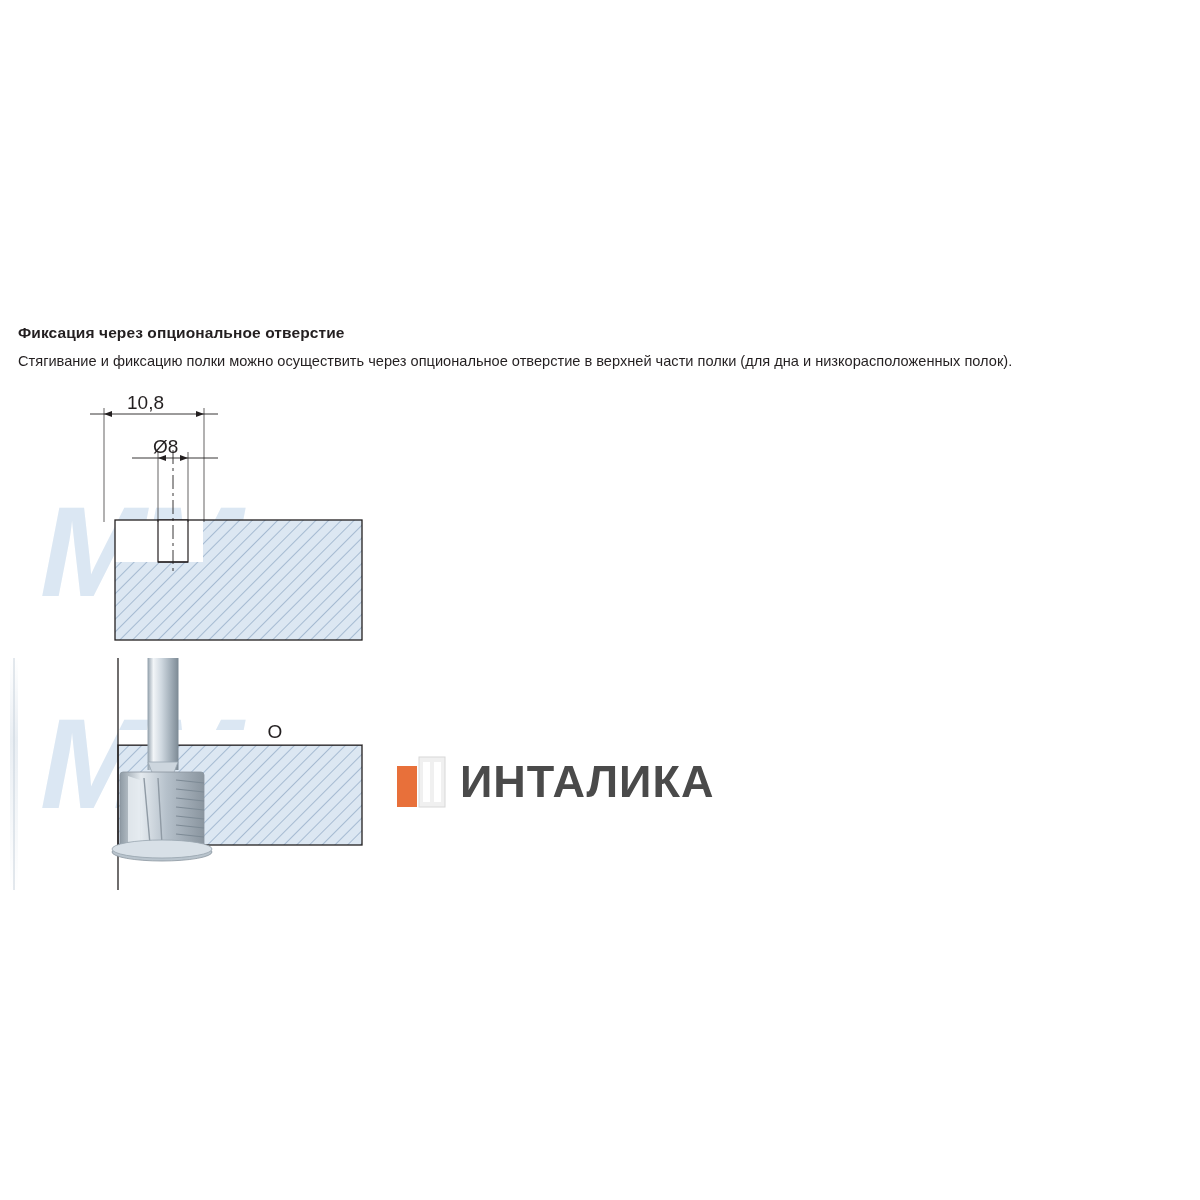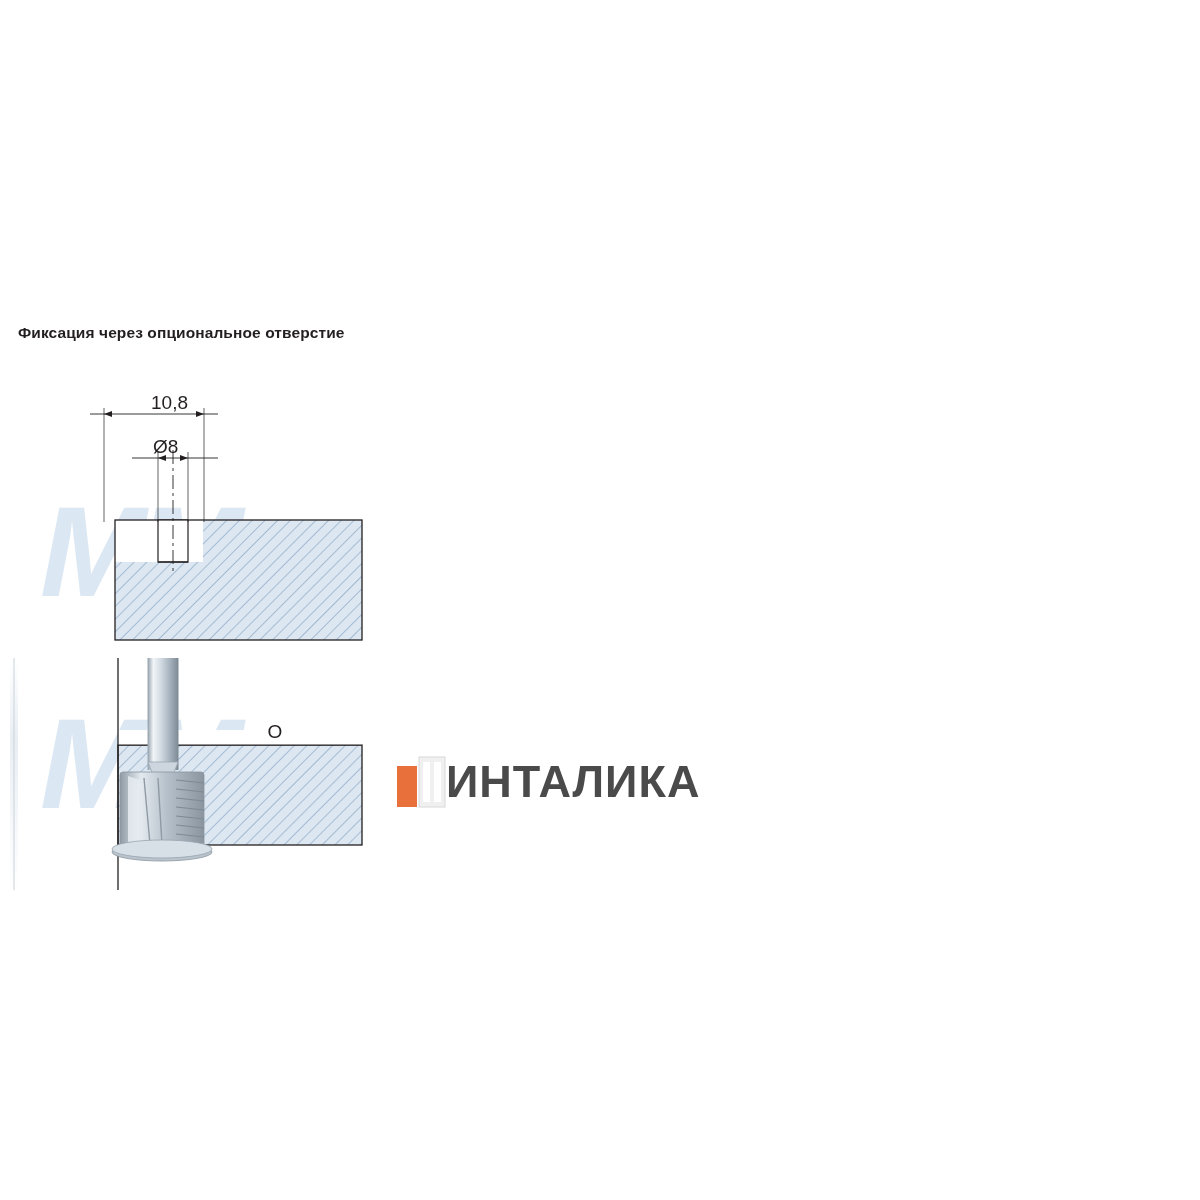--- a/index.html
+++ b/index.html
@@ -71,20 +71,21 @@
     height: 510px;
   }
 
   
   .logo {
     position: absolute;
     left: 396px;
     top: 756px;
     display: flex;
     align-items: center;
+    gap: 14px;
   }
   .logo-mark {
     width: 50px;
     height: 52px;
     position: relative;
   }
   .logo-text {
     font-size: 45px;
     font-weight: bold;
     color: #4a4a4a;
@@ -93,20 +94,21 @@
   }
 </style>
 </head>
 <body>
 
 <div class="watermark wm1">MM</div>
 <div class="watermark wm2">MM</div>
 
 <div class="text-block">
   <h2 class="heading">Фиксация через опциональное отверстие</h2>
+  <p class="para">Стягивание и фиксацию полки можно осуществить через опциональное отверстие в верхней части полки (для дна и низкорасположенных полок).</p>
 </div>
 
 <div class="drawing">
   <svg width="620" height="510" viewBox="0 0 620 510" xmlns="http://www.w3.org/2000/svg">
     <defs>
       <pattern id="hatch" width="9" height="9" patternTransform="rotate(45)" patternUnits="userSpaceOnUse">
         <rect width="9" height="9" fill="#dce7f2"></rect>
         <line x1="0" y1="0" x2="0" y2="9" stroke="#8fa9c4" stroke-width="1.4"></line>
       </pattern>
       <linearGradient id="shaftGrad" x1="0" y1="0" x2="1" y2="0">
@@ -195,21 +197,21 @@
         <ellipse cx="162" cy="462" rx="50" ry="9" fill="#b9c4cd" stroke="#8a959f" stroke-width="0.8"></ellipse>
         <ellipse cx="162" cy="459" rx="50" ry="9" fill="#d8e0e7" stroke="#98a4ae" stroke-width="0.8"></ellipse>
       </g>
 
       <text x="275" y="348" font-family="Liberation Sans, sans-serif" font-size="19" fill="#231f20" text-anchor="middle">O</text>
     </g>
 
   </svg>
 
   
-  <div style="position:absolute; left:127px; top:2px; font-size:19px; color:#231f20;margin-left:24px;">10,8</div>
+  <div style="position:absolute; left:127px; top:2px; font-size:19px; color:#231f20;">10,8</div>
   <div style="position:absolute; left:153px; top:46px; font-size:19px; color:#231f20;">Ø8</div>
 </div>
 
 <div class="logo">
   <div class="logo-mark">
     <svg width="50" height="52" viewBox="0 0 50 52" xmlns="http://www.w3.org/2000/svg">
       <rect x="1" y="10" width="20" height="41" fill="#e8703a"></rect>
       <rect x="23" y="1" width="26" height="50" fill="#f0f0f0" stroke="#d8d8d8" stroke-width="1"></rect>
       <rect x="27" y="6" width="7" height="40" fill="#ffffff"></rect>
       <rect x="38" y="6" width="7" height="40" fill="#ffffff"></rect>

